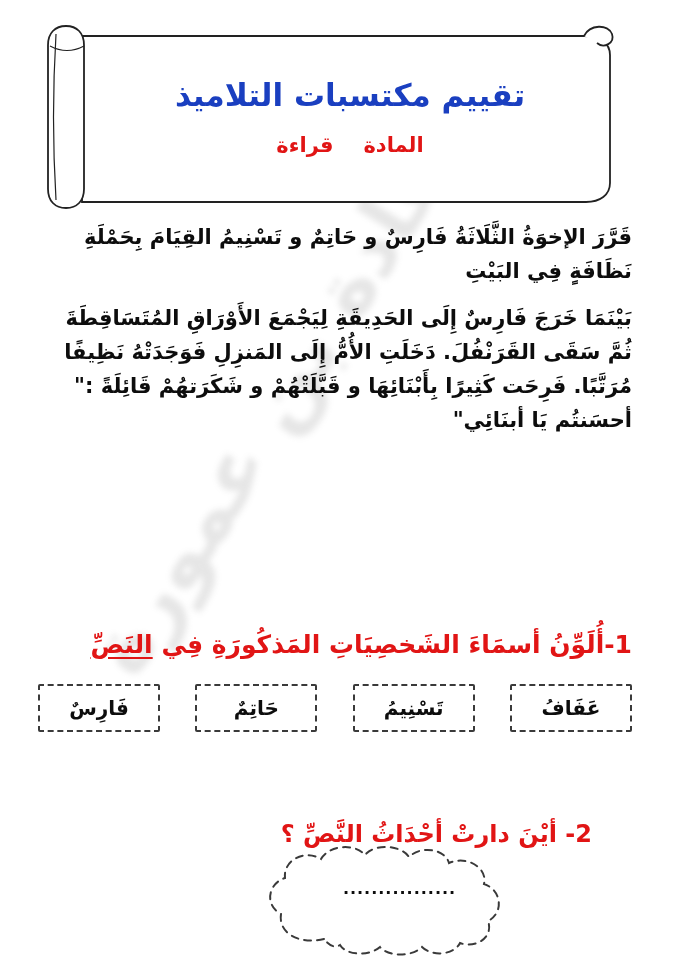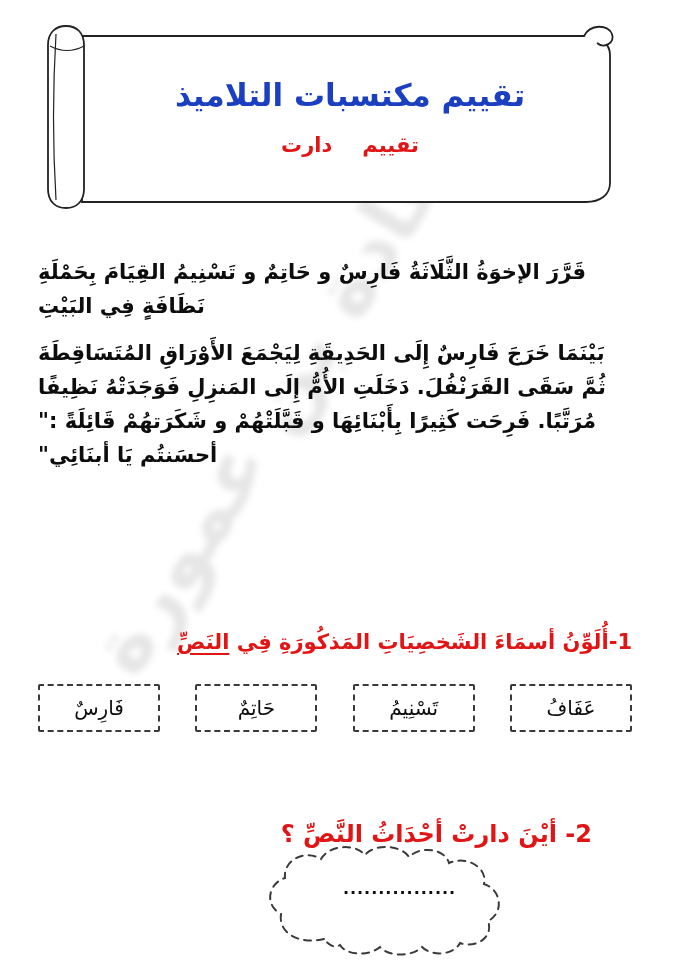--- a/index.html
+++ b/index.html
@@ -27,42 +27,42 @@
   .banner-text {
     position:absolute; inset:0; display:flex; flex-direction:column;
     align-items:center; justify-content:center; gap:20px; padding-left:20px;
   }
   .banner-title { color:#1a3fc0; font-size:31px; font-weight:bold; letter-spacing:0; }
   .banner-subject { color:#e11515; font-size:21px; font-weight:bold; display:flex; gap:30px; direction:rtl; }
 
   
   .story {
     position:absolute; top:220px; right:38px; left:38px;
-    direction:rtl; text-align:left; z-index:1;
-    font-size:21px; font-weight:bold; line-height:1.62; color:#0d0d0d;margin-top:35px;
+    direction:rtl; text-align:right; z-index:1;
+    font-size:21px; font-weight:bold; line-height:1.62; color:#0d0d0d;
   }
   .story p { margin-bottom:13px; }
 
   
   .q1-heading {
     position:absolute; top:630px; right:38px; left:38px;
     direction:rtl; text-align:right; z-index:1;
-    color:#e11515; font-size:21px; font-weight:bold;
+    color:#e11515; font-size:25px; font-weight:bold;
   }
   .q1-underline { text-decoration:underline; text-underline-offset:4px; }
 
   .options-row {
     position:absolute; top:684px; right:38px; left:38px;
     display:flex; justify-content:space-between; direction:rtl; z-index:1;
   }
   .option-box {
     width:122px; height:48px;
     border:2px dashed #3a3a3a; border-radius:2px;
     display:flex; align-items:center; justify-content:center;
-    font-size:20px; font-weight:normal; color:#0d0d0d;
+    font-size:20px; font-weight:bold; color:#0d0d0d;
     background:#fff; cursor:pointer;
   }
 
   
   .q2-heading {
     position:absolute; top:820px; right:78px;
     direction:rtl; text-align:right; z-index:1;
     color:#e11515; font-size:24px; font-weight:bold;
   }
   .cloud {
@@ -89,22 +89,22 @@
 
       <path d="M 544 14 C 550 2 568 2 572 12 C 575 21 564 27 557 21" fill="#ffffff" stroke="#222" stroke-width="1.8"></path>
 
       <path d="M 26 4 C 37 4 44 11 44 23 L 44 167 C 44 179 37 186 26 186 C 15 186 8 179 8 167 L 8 23 C 8 11 15 4 26 4 Z" fill="#ffffff" stroke="#222" stroke-width="1.8"></path>
       <path d="M 16 12 Q 11 95 16 178" fill="none" stroke="#222" stroke-width="1.2"></path>
       <path d="M 44 24 Q 27 33 10 24" fill="none" stroke="#222" stroke-width="1.2"></path>
     </svg>
     <div class="banner-text">
       <div class="banner-title">تقييم مكتسبات التلاميذ</div>
       <div class="banner-subject">
-        <span>تقييم</span>
-        <span>دارت</span>
+        <span>المادة</span>
+        <span>قراءة</span>
       </div>
     </div>
   </div>
 
   <div class="story">
     <p>قَرَّرَ الإخوَةُ الثَّلَاثَةُ فَارِسٌ و حَاتِمٌ و تَسْنِيمُ القِيَامَ بِحَمْلَةِ نَظَافَةٍ فِي البَيْتِ</p>
     <p>بَيْنَمَا خَرَجَ فَارِسٌ إِلَى الحَدِيقَةِ لِيَجْمَعَ الأَوْرَاقِ المُتَسَاقِطَةَ ثُمَّ سَقَى  القَرَنْفُلَ. دَخَلَتِ الأُمُّ إِلَى المَنزِلِ فَوَجَدَتْهُ نَظِيفًا  مُرَتَّبًا.  فَرِحَت كَثِيرًا بِأَبْنَائِهَا و قَبَّلَتْهُمْ و شَكَرَتهُمْ قَائِلَةً :" أحسَنتُم يَا أبنَائِي"</p>
   </div>
 
   <div class="q1-heading">

